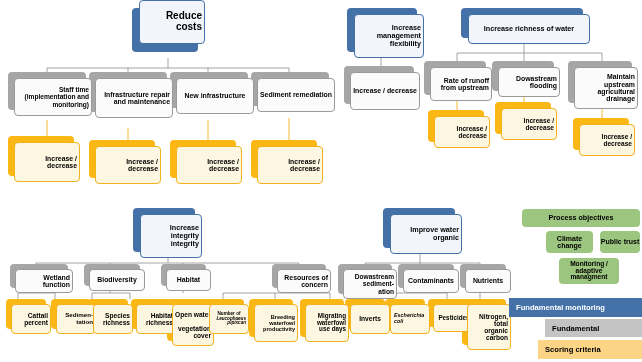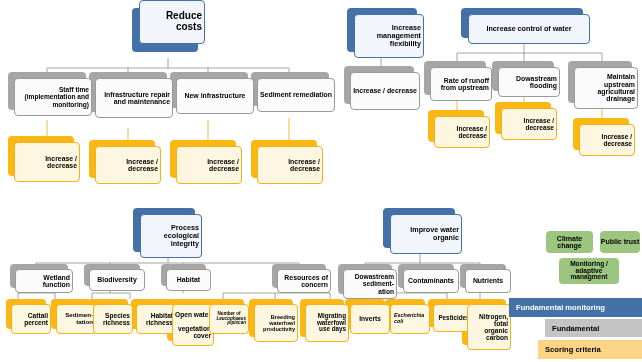--- a/index.html
+++ b/index.html
@@ -156,42 +156,42 @@
   <div class="shadow crit-sh" style="left:251px;top:140px;width:66px;height:38px;"></div>
   <div class="node crit" style="left:257px;top:146px;width:66px;height:38px;font-size:6.9px;">Increase / decrease</div>
 
   <div class="shadow fo-sh" style="left:347px;top:8px;width:70px;height:44px;"></div>
   <div class="node fo" style="left:354px;top:14px;width:70px;height:44px;font-size:7.2px;">Increase management flexibility</div>
 
   <div class="shadow cmp-sh" style="left:344px;top:66px;width:70px;height:38px;"></div>
   <div class="node cmp" style="left:350px;top:72px;width:70px;height:38px;font-size:6.9px;">Increase / decrease</div>
 
   <div class="shadow fo-sh" style="left:461px;top:8px;width:122px;height:30px;"></div>
-  <div class="node fo" style="left:468px;top:14px;width:122px;height:30px;font-size:7.2px;">Increase control of water</div>
+  <div class="node fo" style="left:468px;top:14px;width:122px;height:30px;font-size:7.2px;">Increase richness of water</div>
 
   <div class="shadow cmp-sh" style="left:424px;top:61px;width:62px;height:34px;"></div>
   <div class="node cmp" style="left:430px;top:67px;width:62px;height:34px;font-size:6.9px;">Rate of runoff from upstream</div>
 
   <div class="shadow cmp-sh" style="left:492px;top:61px;width:62px;height:30px;"></div>
   <div class="node cmp" style="left:498px;top:67px;width:62px;height:30px;font-size:6.9px;">Dowastream flooding</div>
 
   <div class="shadow cmp-sh" style="left:568px;top:61px;width:64px;height:42px;"></div>
   <div class="node cmp" style="left:574px;top:67px;width:64px;height:42px;font-size:6.9px;">Maintain upstream agricultural drainage</div>
 
   <div class="shadow crit-sh" style="left:428px;top:110px;width:56px;height:32px;"></div>
   <div class="node crit" style="left:434px;top:116px;width:56px;height:32px;font-size:6.6px;">Increase / decrease</div>
 
   <div class="shadow crit-sh" style="left:495px;top:102px;width:56px;height:32px;"></div>
   <div class="node crit" style="left:501px;top:108px;width:56px;height:32px;font-size:6.6px;">Increase / decrease</div>
 
   <div class="shadow crit-sh" style="left:573px;top:118px;width:56px;height:32px;"></div>
   <div class="node crit" style="left:579px;top:124px;width:56px;height:32px;font-size:6.6px;">Increase / decrease</div>
 
   <div class="shadow fo-sh" style="left:133px;top:208px;width:62px;height:44px;"></div>
-  <div class="node fo" style="left:140px;top:214px;width:62px;height:44px;font-size:7.2px;">Process ecological integrity</div>
+  <div class="node fo" style="left:140px;top:214px;width:62px;height:44px;font-size:7.2px;">Increase integrity integrity</div>
 
   <div class="shadow cmp-sh" style="left:10px;top:264px;width:58px;height:24px;"></div>
   <div class="node cmp" style="left:15px;top:269px;width:58px;height:24px;font-size:6.9px;">Wetland function</div>
 
   <div class="shadow cmp-sh" style="left:84px;top:264px;width:56px;height:22px;"></div>
   <div class="node cmp" style="left:89px;top:269px;width:56px;height:22px;font-size:6.9px;">Biodiversity</div>
 
   <div class="shadow cmp-sh" style="left:161px;top:264px;width:45px;height:22px;"></div>
   <div class="node cmp" style="left:166px;top:269px;width:45px;height:22px;font-size:6.9px;">Habitat</div>
 
@@ -246,20 +246,21 @@
     <span class="it">Escherichia</span>
     <span class="it">coli</span>
   </div>
 
   <div class="shadow crit-sh" style="left:428px;top:299px;width:42px;height:28px;"></div>
   <div class="node crit" style="left:433px;top:304px;width:42px;height:28px;font-size:6.3px;">Pesticides</div>
 
   <div class="shadow crit-sh" style="left:462px;top:299px;width:44px;height:46px;"></div>
   <div class="node crit" style="left:467px;top:304px;width:44px;height:46px;font-size:6.6px;">Nitrogen, total organic carbon</div>
 
+  <div class="grn" style="left:522px;top:209px;width:118px;height:18px;font-size:7.2px;">Process objectives</div>
 
   <div class="grn" style="left:546px;top:231px;width:47px;height:22px;font-size:7px;">Climate change</div>
 
   <div class="grn" style="left:600px;top:231px;width:40px;height:22px;font-size:7px;">Public trust</div>
 
   <div class="grn" style="left:559px;top:258px;width:60px;height:26px;font-size:6.6px;">Monitoring / adaptive managment</div>
 
   <div class="keybar key-fo" style="left:509px;top:298px;width:133px;height:19px;font-size:7.6px;">Fundamental monitoring</div>
 
   <div class="keybar key-cmp" style="left:545px;top:319px;width:97px;height:18px;font-size:7.6px;">Fundamental</div>

